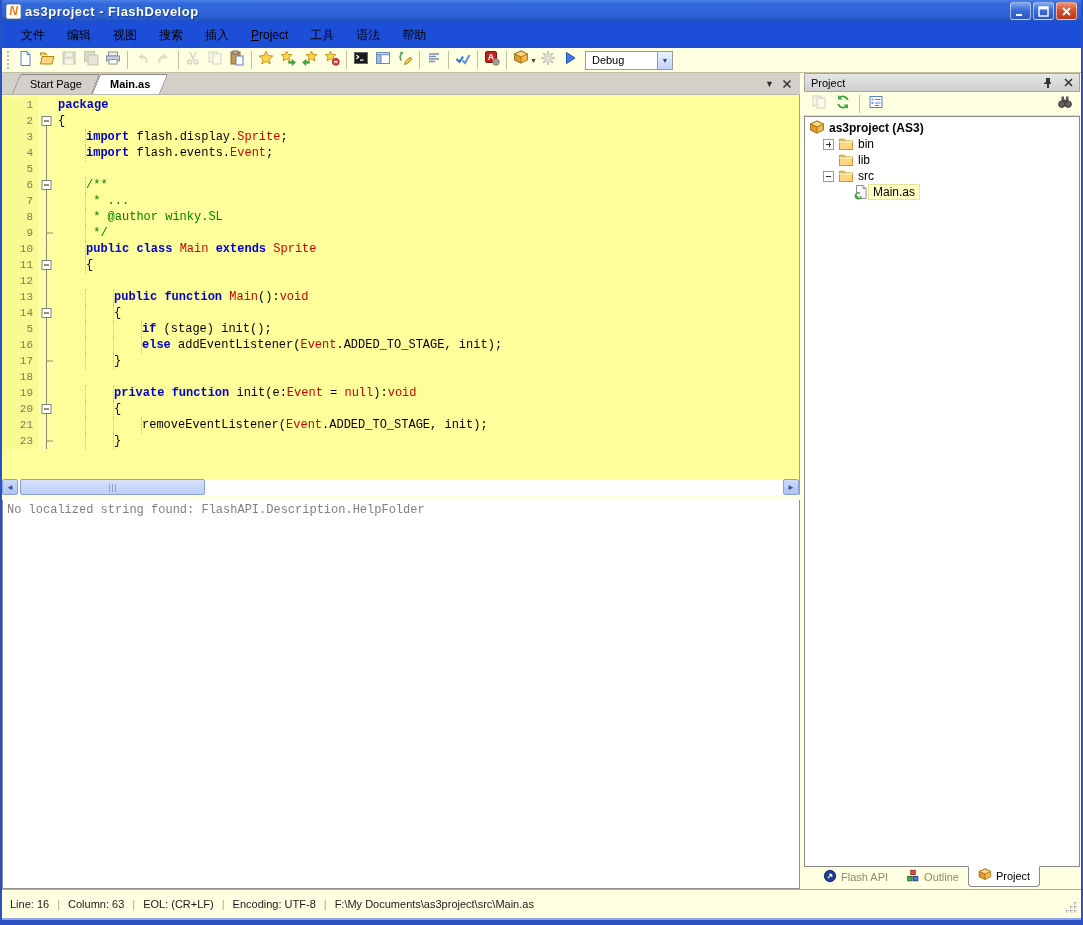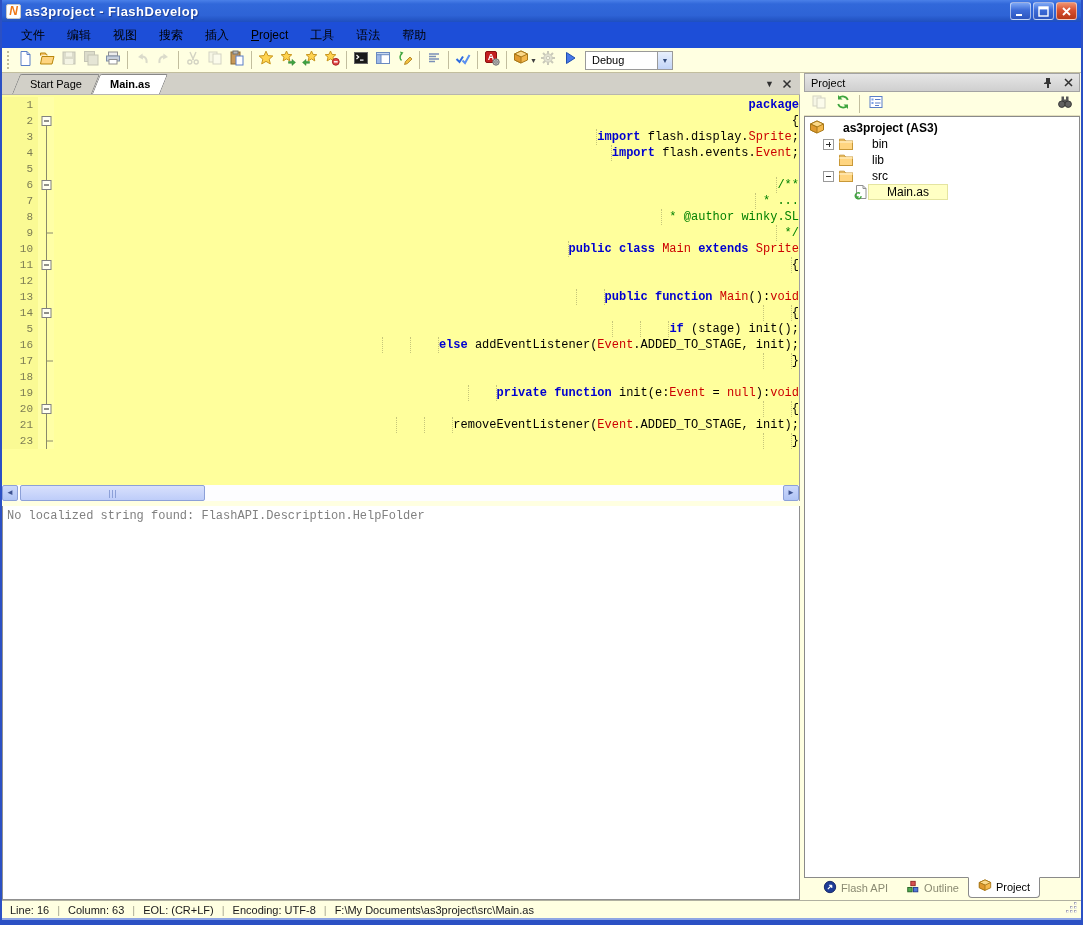--- a/index.html
+++ b/index.html
@@ -49,21 +49,21 @@
   .dtab.active span.lbl{font-weight:bold;}
   .tabstrip-ctrl{margin-left:auto;display:flex;align-items:center;gap:8px;padding-right:8px;align-self:center;}
   .tabctl{font-size:9px;color:#303030;}
   
   .editor{flex:1;background:var(--c-editor-bg,#FFFF9C);overflow:hidden;border-right:1px solid #A0A0A0;
     font-family:"Liberation Mono","DejaVu Sans Mono",monospace;font-size:12px;padding-top:2px;}
   .cl{display:flex;height:16px;line-height:16px;white-space:pre;}
   .ln{width:36px;flex:none;text-align:right;padding-right:5px;color:var(--c-gutter-text,#7C7C54);background:#FAFA94;font-size:11px;}
   .fm{width:16px;flex:none;background:#FFFFA6;position:relative;}
   .fm svg{position:absolute;left:0;top:0;}
-  .ct{flex:1;padding-left:4px;display:flex;align-items:center;justify-content:flex-end;}
+  .ct{flex:1;padding-left:4px;display:flex;align-items:center;}
   .ind{display:inline-block;height:16px;position:relative;flex:none;}
   .ind .g{position:absolute;top:0;height:16px;border-left:1px dotted #C6C67A;}
   .s-k{color:var(--c-keyword,#0000D0);font-weight:bold;}
   .s-t{color:var(--c-type,#CC0000);}
   .s-c{color:var(--c-comment,#008000);}
   .s-p{color:var(--c-plain,#000);}
   
   .hscroll{height:16px;flex:none;display:flex;background:#FDFDFF;border-right:1px solid #A0A0A0;}
   .sbtn{width:16px;height:16px;flex:none;background:linear-gradient(180deg,#CDD9FB,#AFC3F5);border:1px solid #8CA0D8;border-radius:2px;
     display:flex;align-items:center;justify-content:center;font-size:8px;color:#3D5290;}
@@ -87,34 +87,34 @@
   .ptb{width:22px;height:20px;display:flex;align-items:center;justify-content:center;}
   .ptb.disabled{opacity:.45;filter:grayscale(1);}
   .ptb-spacer{flex:1;}
   .tree{flex:1;background:#fff;border:1px solid #8A8A8A;overflow:hidden;font-size:12px;padding-top:3px;}
   .trow{display:flex;align-items:center;height:16px;white-space:nowrap;}
   .texp{width:11px;height:11px;flex:none;border:1px solid #9A9A9A;background:#fff;position:relative;margin-right:3px;}
   .texp::before{content:"";position:absolute;left:2px;top:4.5px;width:5px;height:1px;background:#303030;}
   .texp.plus::after{content:"";position:absolute;left:4.5px;top:2px;width:1px;height:5px;background:#303030;}
   .texp-blank{width:14px;flex:none;}
   .ticon{width:17px;flex:none;display:flex;align-items:center;justify-content:center;}
-  .tlabel{padding:0 18px;}
+  .tlabel{padding:0 4px;}
   .tlabel.bold{font-weight:bold;}
   .tlabel.selected{background:#FFFFC4;outline:1px solid #E4E4A0;}
   
   .side-tabs{height:22px;flex:none;display:flex;align-items:flex-start;background:#FFFFE1;padding-left:10px;font-size:11px;}
   .stab{display:flex;align-items:center;gap:4px;padding:2px 9px 3px;color:#8A8A72;height:21px;}
   .stab.active{background:#fff;border:1px solid #8A8A8A;border-top:1px solid #fff;margin-top:-1px;
     border-radius:0 0 4px 4px;color:#000;}
   
   .bottomstrip{height:27px;flex:none;background:#FFFFE1;display:flex;align-items:flex-end;padding-left:8px;}
   .results-tab{height:22px;display:flex;align-items:center;gap:5px;padding:0 10px;font-size:11px;color:#8A8A7A;
     border:1px solid #B4B296;border-bottom:none;border-radius:3px 3px 0 0;background:#FFFFE1;}
   
-  .statusbar{height:18px;flex:none;background:#FFFFE1;border-top:1px solid #B0B0A0;display:flex;align-items:center;
+  .statusbar{height:29px;flex:none;background:#FFFFE1;border-top:1px solid #B0B0A0;display:flex;align-items:center;
     font-size:11px;color:#1A1A1A;padding:0 8px;position:relative;}
   .sti{padding:0 8px;}
   .sti:first-child{padding-left:0;}
   .ssep{color:#A8A890;}
   .grip{position:absolute;right:3px;bottom:2px;}
   .bottom-border{height:7px;flex:none;background:linear-gradient(180deg,#8FA6E4 0 2px,#2B50C4 2px 100%);}
 </style>
 </head>
 <body>
 

